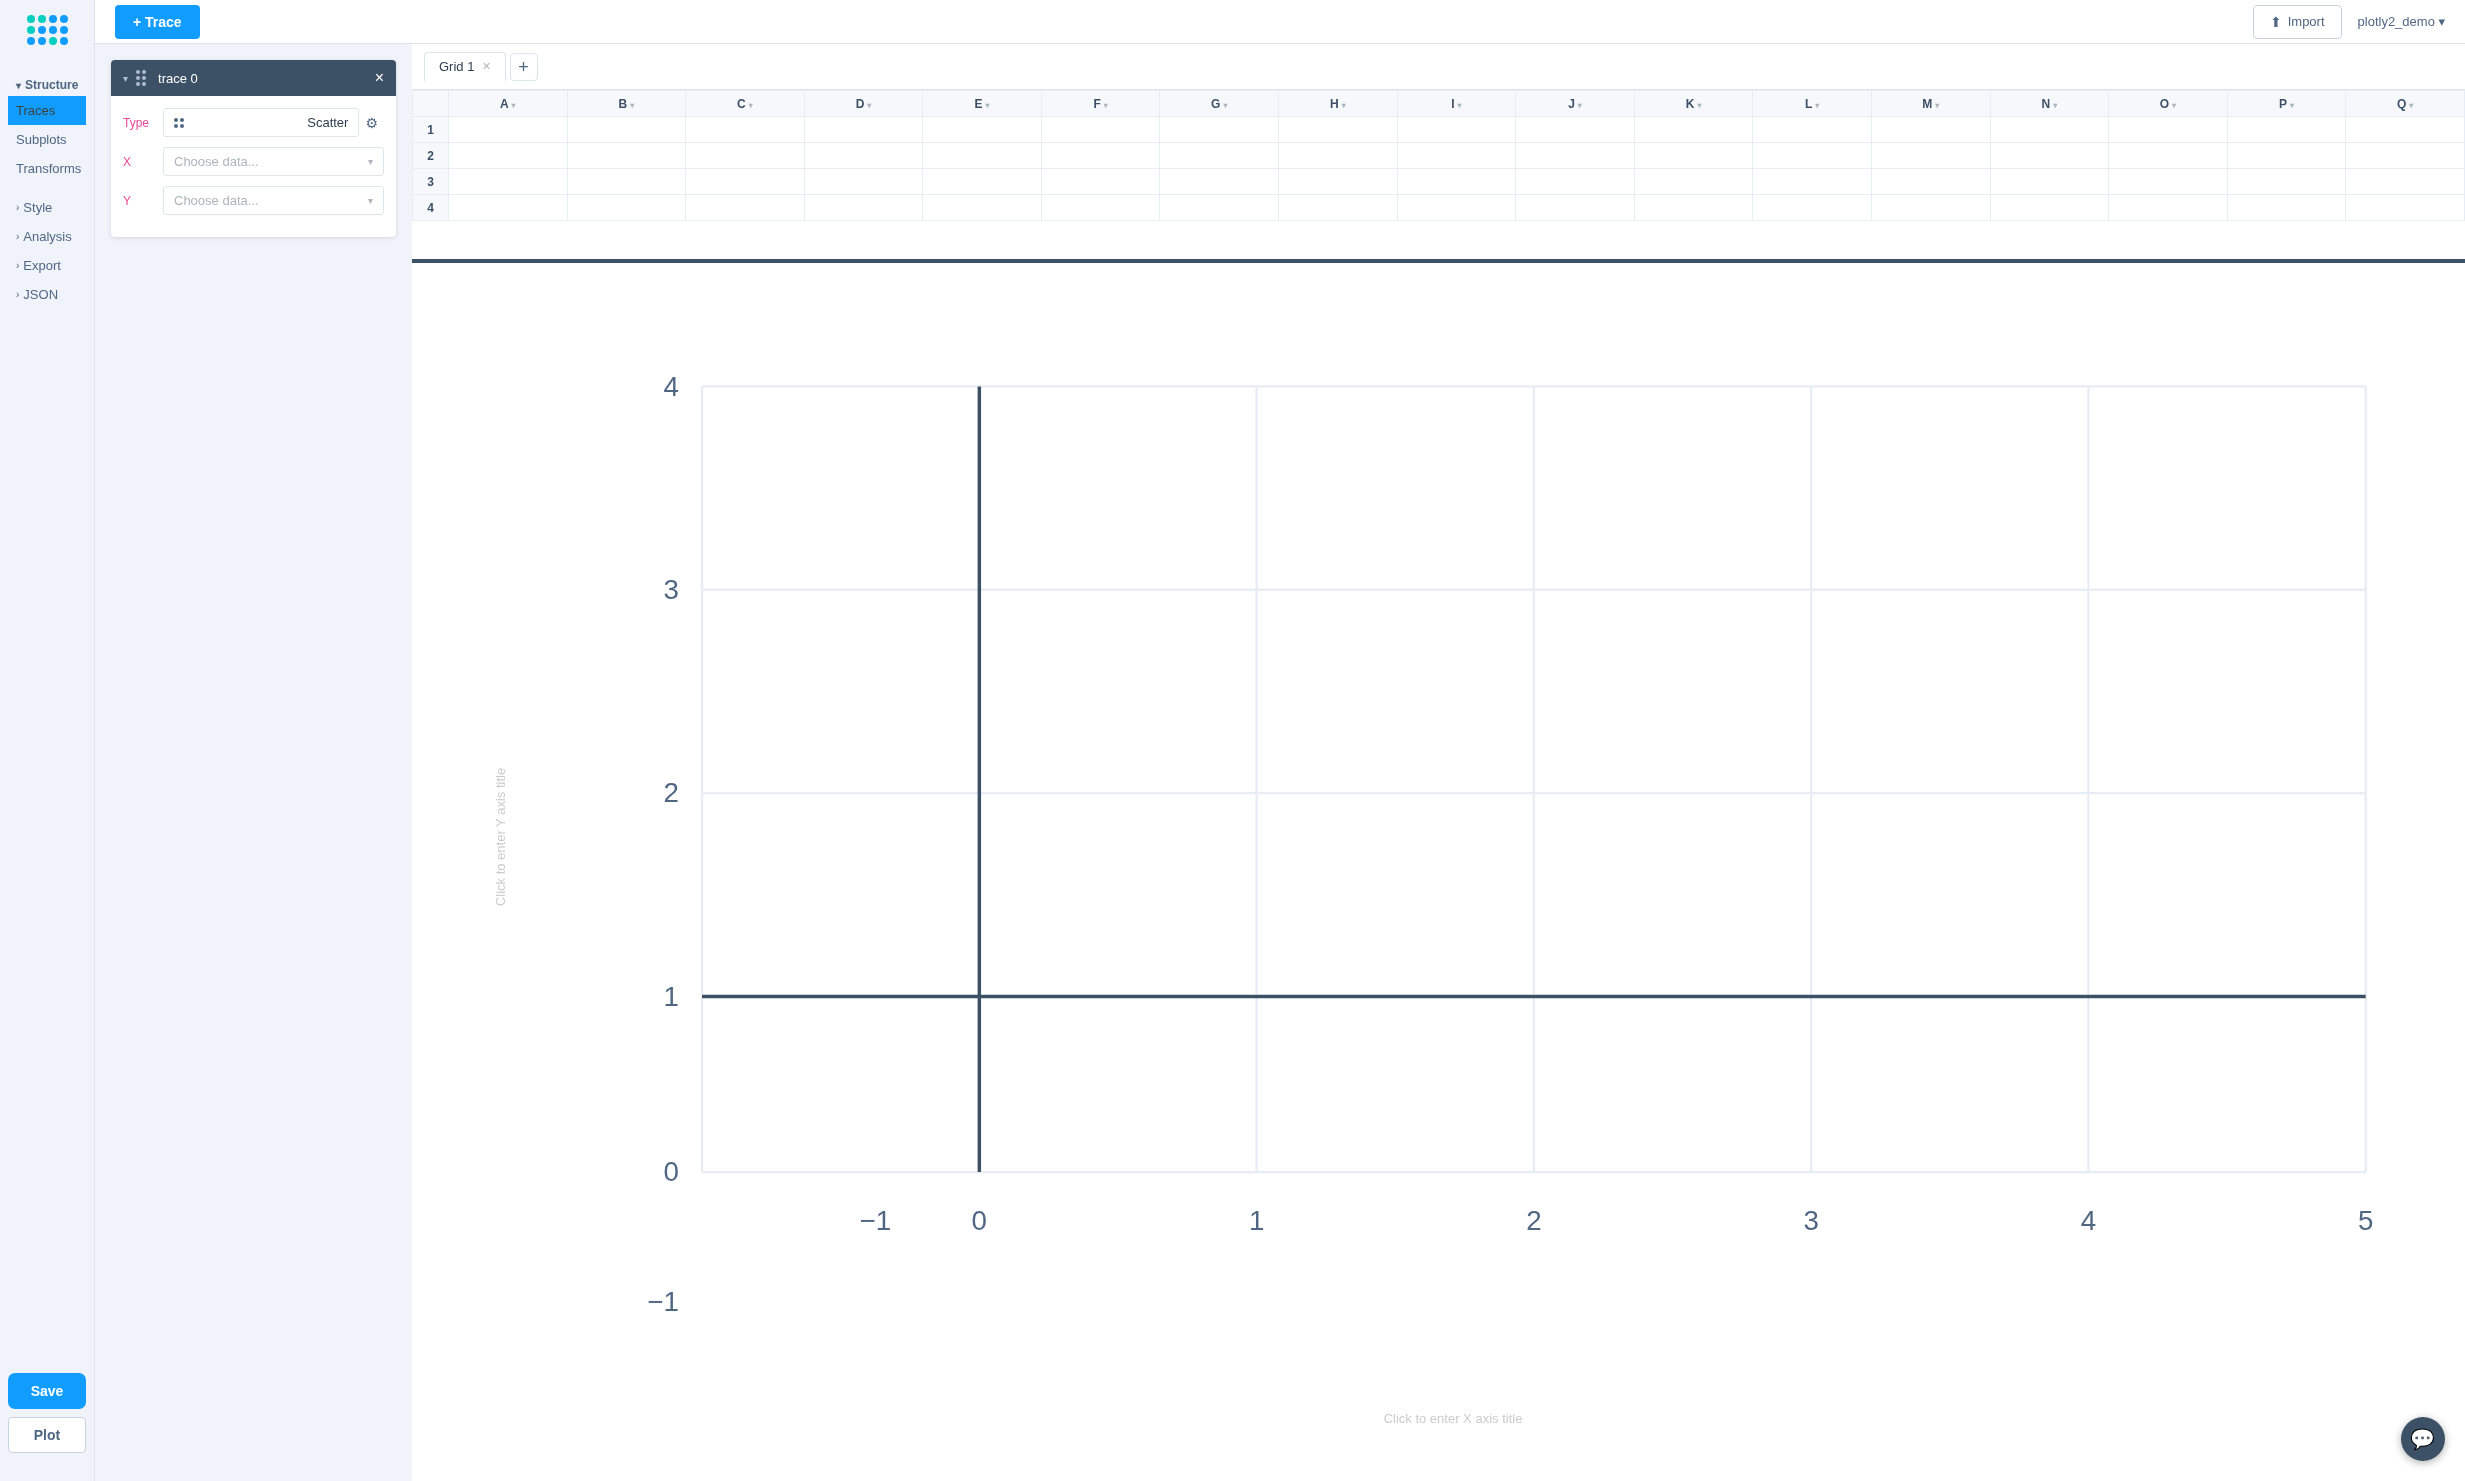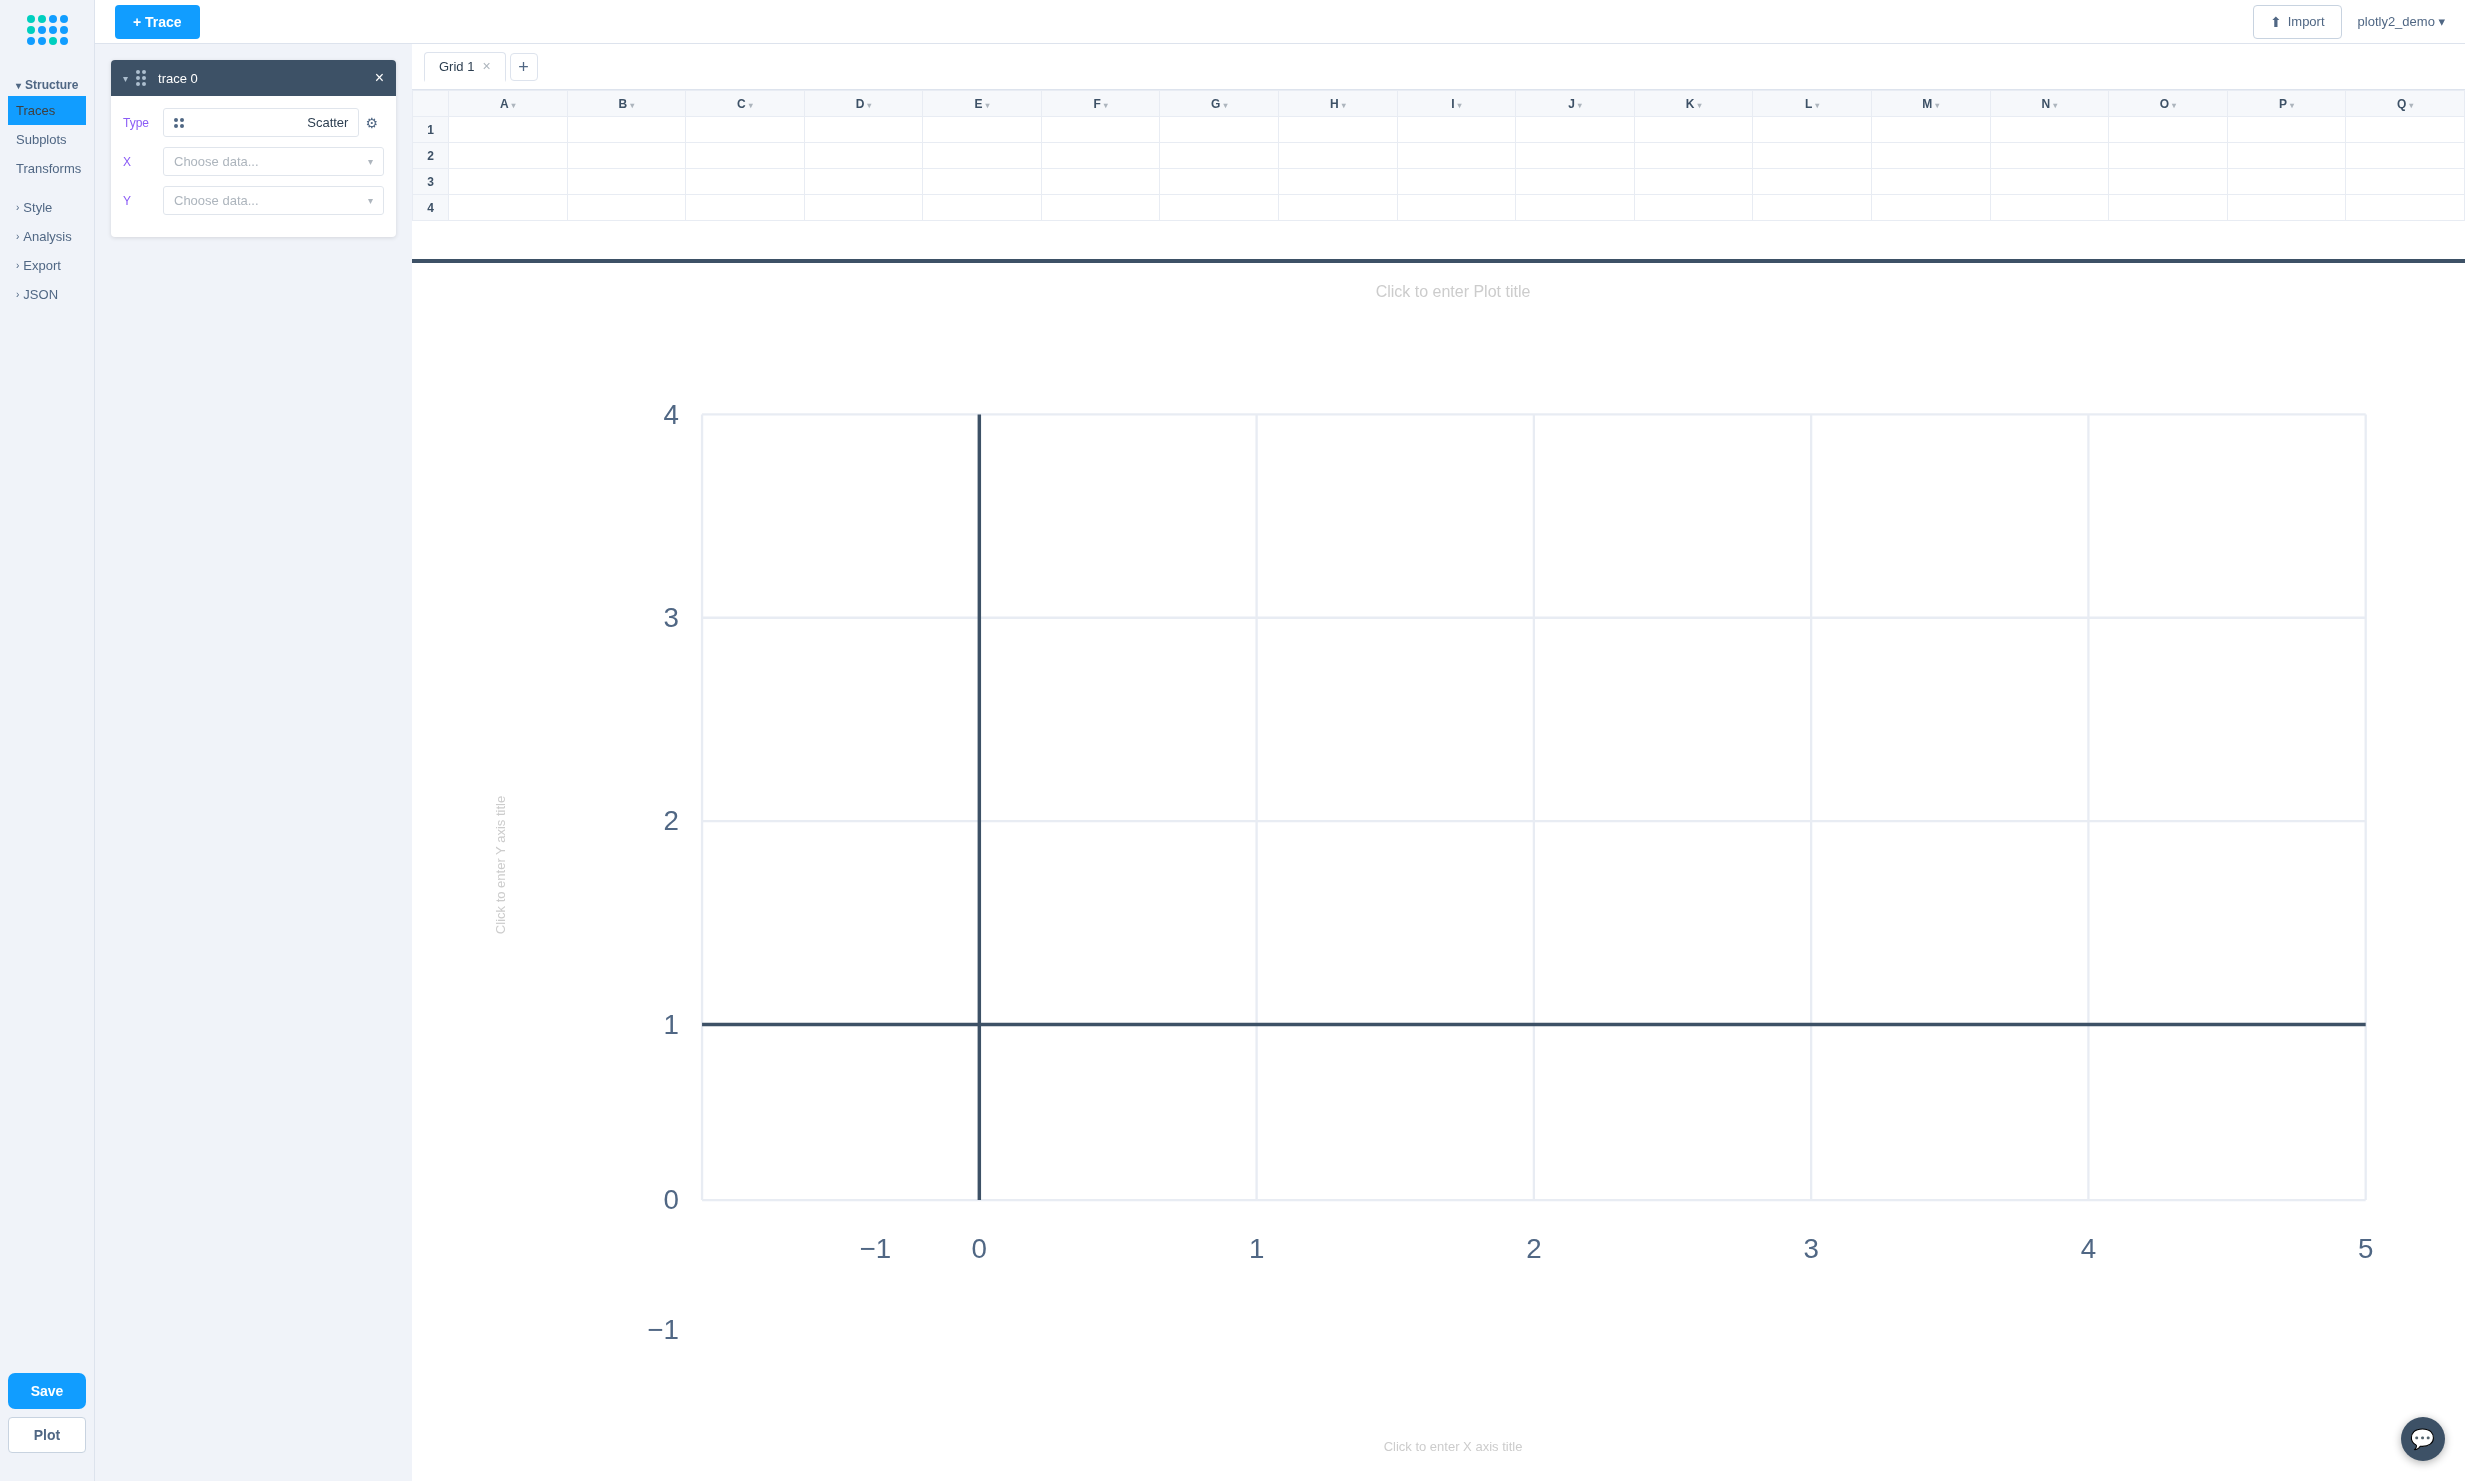--- a/index.html
+++ b/index.html
@@ -198,21 +198,21 @@
     .trace-card-body {
       padding: 12px;
     }
     .trace-field {
       display: flex;
       align-items: center;
       margin-bottom: 10px;
     }
     .trace-field-label {
       width: 40px;
-      color: #8b5cf6;
+      color: #ec4899;
       font-size: 12px;
       flex-shrink: 0;
     }
     .trace-field-input {
       flex: 1;
       border: 1px solid #e0e5ec;
       border-radius: 3px;
       padding: 6px 10px;
       font-size: 13px;
       color: #2c3e50;
@@ -650,21 +650,20 @@
                 <td></td>
                 <td></td>
                 <td></td>
                 <td></td>
               </tr>
             </tbody>
         </table>
       </div>
 
       <div id="plot-area">
-        <div class="plot-title">Click to enter Plot title</div>
         <div class="plot-container">
           <div class="axis-title-y">Click to enter Y axis title</div>
           <svg class="plot-svg" viewBox="0 0 850 430" preserveAspectRatio="xMidYMid meet">
 
             <g>
 
               <line x1="100" y1="20" x2="100" y2="360" stroke="#e8ecf3" stroke-width="1"></line>
               <line x1="220" y1="20" x2="220" y2="360" stroke="#e8ecf3" stroke-width="1"></line>
               <line x1="340" y1="20" x2="340" y2="360" stroke="#e8ecf3" stroke-width="1"></line>
               <line x1="460" y1="20" x2="460" y2="360" stroke="#e8ecf3" stroke-width="1"></line>

